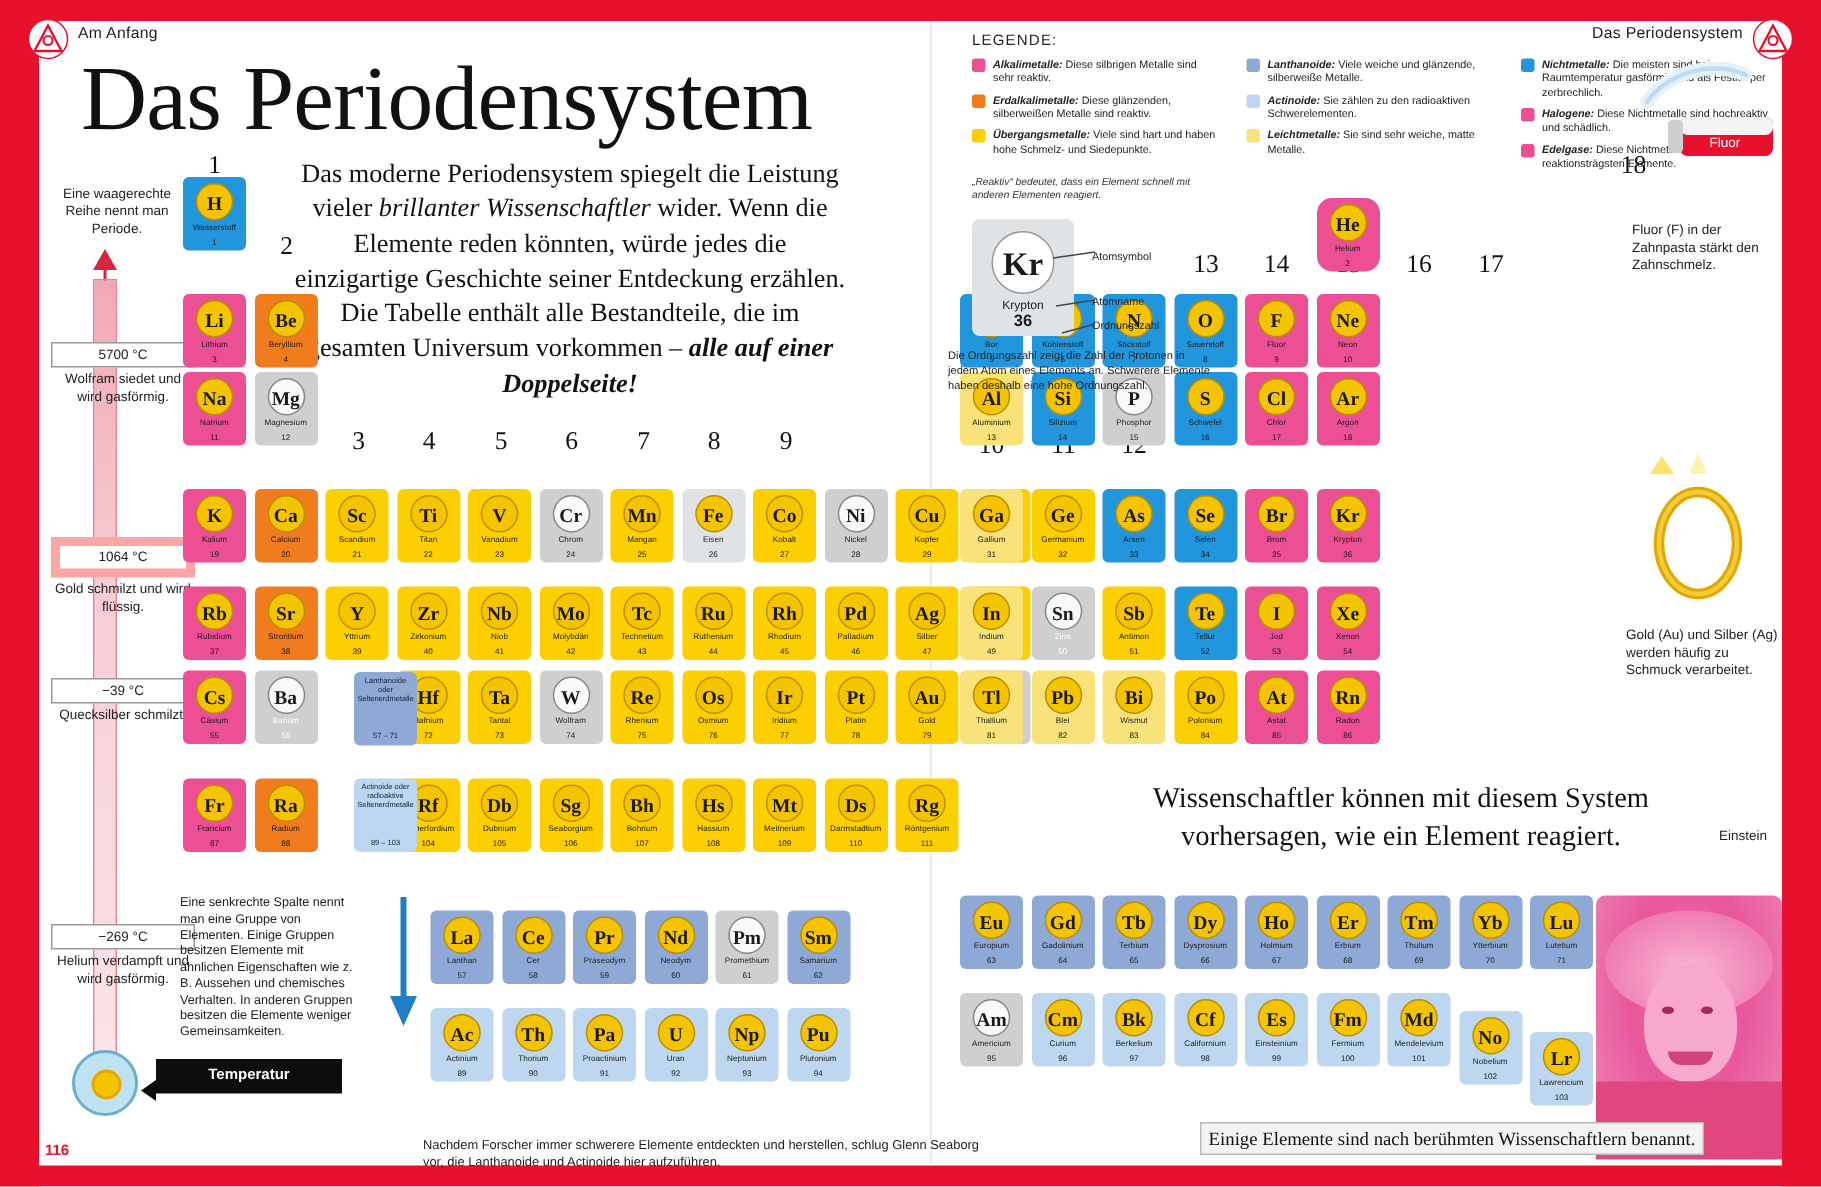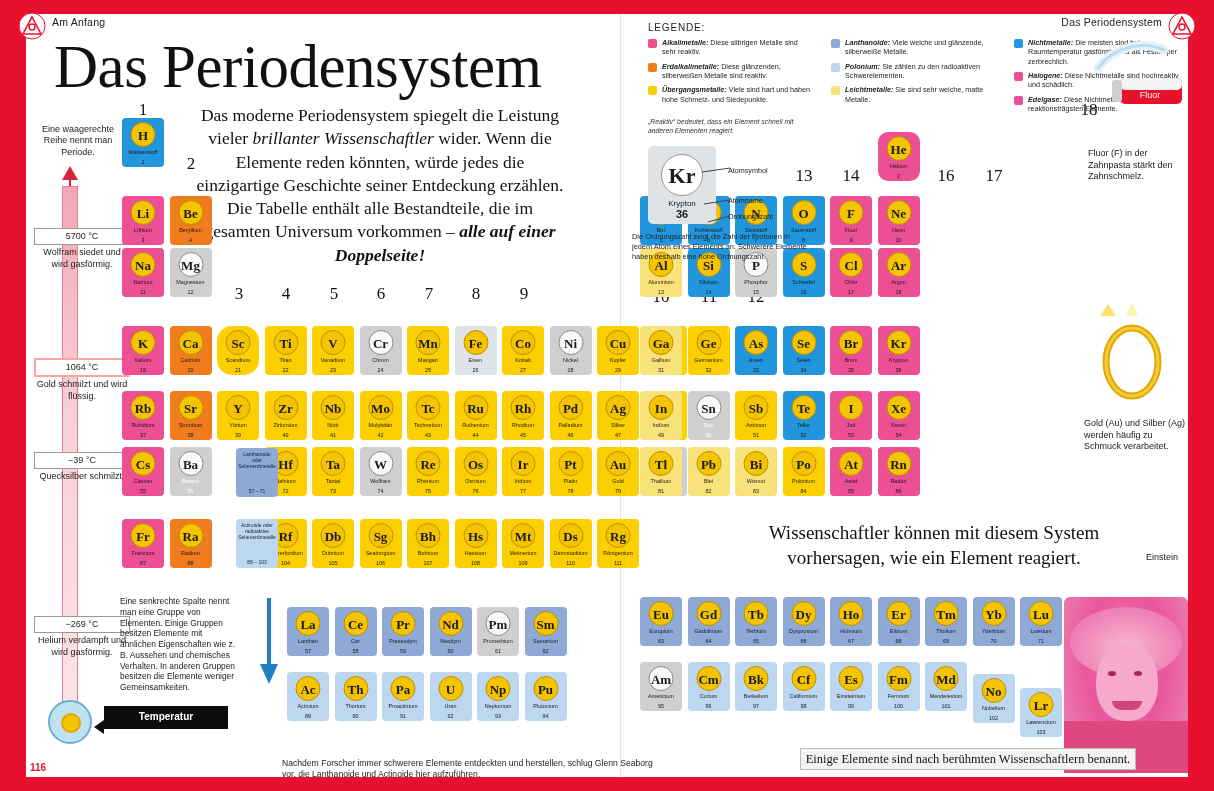--- a/index.html
+++ b/index.html
@@ -220,21 +220,21 @@
       <div class="inner"></div>
     </div>
   <div class="side-note" style="left:32px;top:124px;width:92px;text-align:center;">Eine waagerechte Reihe nennt man Periode.</div>
 
   <div id="thermo-marks">
       <div class="thermo-note" style="top: 228px;">
         <div style="border:1px solid #999;background:#fff;padding:2px 3px;text-align:center;font-size:9px;">5700 °C</div>
         <div style="margin-top:2px;text-align:center;">Wolfram siedet und wird gasförmig.</div>
       </div>
       <div class="thermo-note" style="top: 358px;">
-        <div style="border:2px solid #fca5a5;background:#fff;padding:2px 3px;text-align:center;font-size:9px;">1064 °C</div>
+        <div style="border:6px solid #fca5a5;background:#fff;padding:2px 3px;text-align:center;font-size:9px;">1064 °C</div>
         <div style="margin-top:2px;text-align:center;">Gold schmilzt und wird flüssig.</div>
       </div>
       <div class="thermo-note" style="top: 452px;">
         <div style="border:1px solid #999;background:#fff;padding:2px 3px;text-align:center;font-size:9px;">−39 °C</div>
         <div style="margin-top:2px;text-align:center;">Quecksilber schmilzt.</div>
       </div>
       <div class="thermo-note" style="top: 616px;">
         <div style="border:1px solid #999;background:#fff;padding:2px 3px;text-align:center;font-size:9px;">−269 °C</div>
         <div style="margin-top:2px;text-align:center;">Helium verdampft und wird gasförmig.</div>
       </div>
@@ -360,21 +360,21 @@
       <div class="cell c-alkali" style="left: 122px; top: 326px;">
         <span class="sym">K</span>
         <span class="nm">Kalium</span>
         <span class="no">19</span>
       </div>
       <div class="cell c-alkaline" style="left: 169.5px; top: 326px;">
         <span class="sym">Ca</span>
         <span class="nm">Calcium</span>
         <span class="no">20</span>
       </div>
-      <div class="cell c-trans" style="left: 217px; top: 326px; border-radius: 15px;">
+      <div class="cell c-trans" style="left: 217px; top: 326px;">
         <span class="sym">Sc</span>
         <span class="nm">Scandium</span>
         <span class="no">21</span>
       </div>
       <div class="cell c-trans" style="left: 264.5px; top: 326px;">
         <span class="sym">Ti</span>
         <span class="nm">Titan</span>
         <span class="no">22</span>
       </div>
       <div class="cell c-trans" style="left: 312px; top: 326px;">
@@ -851,21 +851,21 @@
 
   <div class="legend-title">LEGENDE:</div>
   <div class="legend">
     <div class="lg-col" id="lgc0" style="left:0;top:0;">
         <div class="lg-item"><span class="lg-sw" style="background:#ec4f93"></span><b>Alkalimetalle:</b> <span>Diese silbrigen Metalle sind sehr reaktiv.</span></div>
         <div class="lg-item"><span class="lg-sw" style="background:#f07c1e"></span><b>Erdalkalimetalle:</b> <span>Diese glänzenden, silberweißen Metalle sind reaktiv.</span></div>
         <div class="lg-item"><span class="lg-sw" style="background:#fcd000"></span><b>Übergangsmetalle:</b> <span>Viele sind hart und haben hohe Schmelz- und Siedepunkte.</span></div>
       </div>
     <div class="lg-col" id="lgc1" style="left:183px;top:0;">
         <div class="lg-item"><span class="lg-sw" style="background:#8ea9d6"></span><b>Lanthanoide:</b> <span>Viele weiche und glänzende, silberweiße Metalle.</span></div>
-        <div class="lg-item"><span class="lg-sw" style="background:#bcd7ef"></span><b>Polonium:</b> <span>Sie zählen zu den radioaktiven Schwerelementen.</span></div>
+        <div class="lg-item"><span class="lg-sw" style="background:#bcd7ef"></span><b>Actinoide:</b> <span>Sie zählen zu den radioaktiven Schwerelementen.</span></div>
         <div class="lg-item"><span class="lg-sw" style="background:#f9e27a"></span><b>Leichtmetalle:</b> <span>Sie sind sehr weiche, matte Metalle.</span></div>
       </div>
     <div class="lg-col" id="lgc2" style="left:366px;top:0;">
         <div class="lg-item"><span class="lg-sw" style="background:#2196dd"></span><b>Nichtmetalle:</b> <span>Die meisten sind bei Raumtemperatur gasförmig und als Festkörper zerbrechlich.</span></div>
         <div class="lg-item"><span class="lg-sw" style="background:#ec4f93"></span><b>Halogene:</b> <span>Diese Nichtmetalle sind hochreaktiv und schädlich.</span></div>
         <div class="lg-item"><span class="lg-sw" style="background:#ec4f93"></span><b>Edelgase:</b> <span>Diese Nichtmetalle sind die reaktionsträgsten Elemente.</span></div>
       </div>
   </div>
   <div class="lg-foot">„Reaktiv“ bedeutet, dass ein Element schnell mit anderen Elementen reagiert.</div>
 

